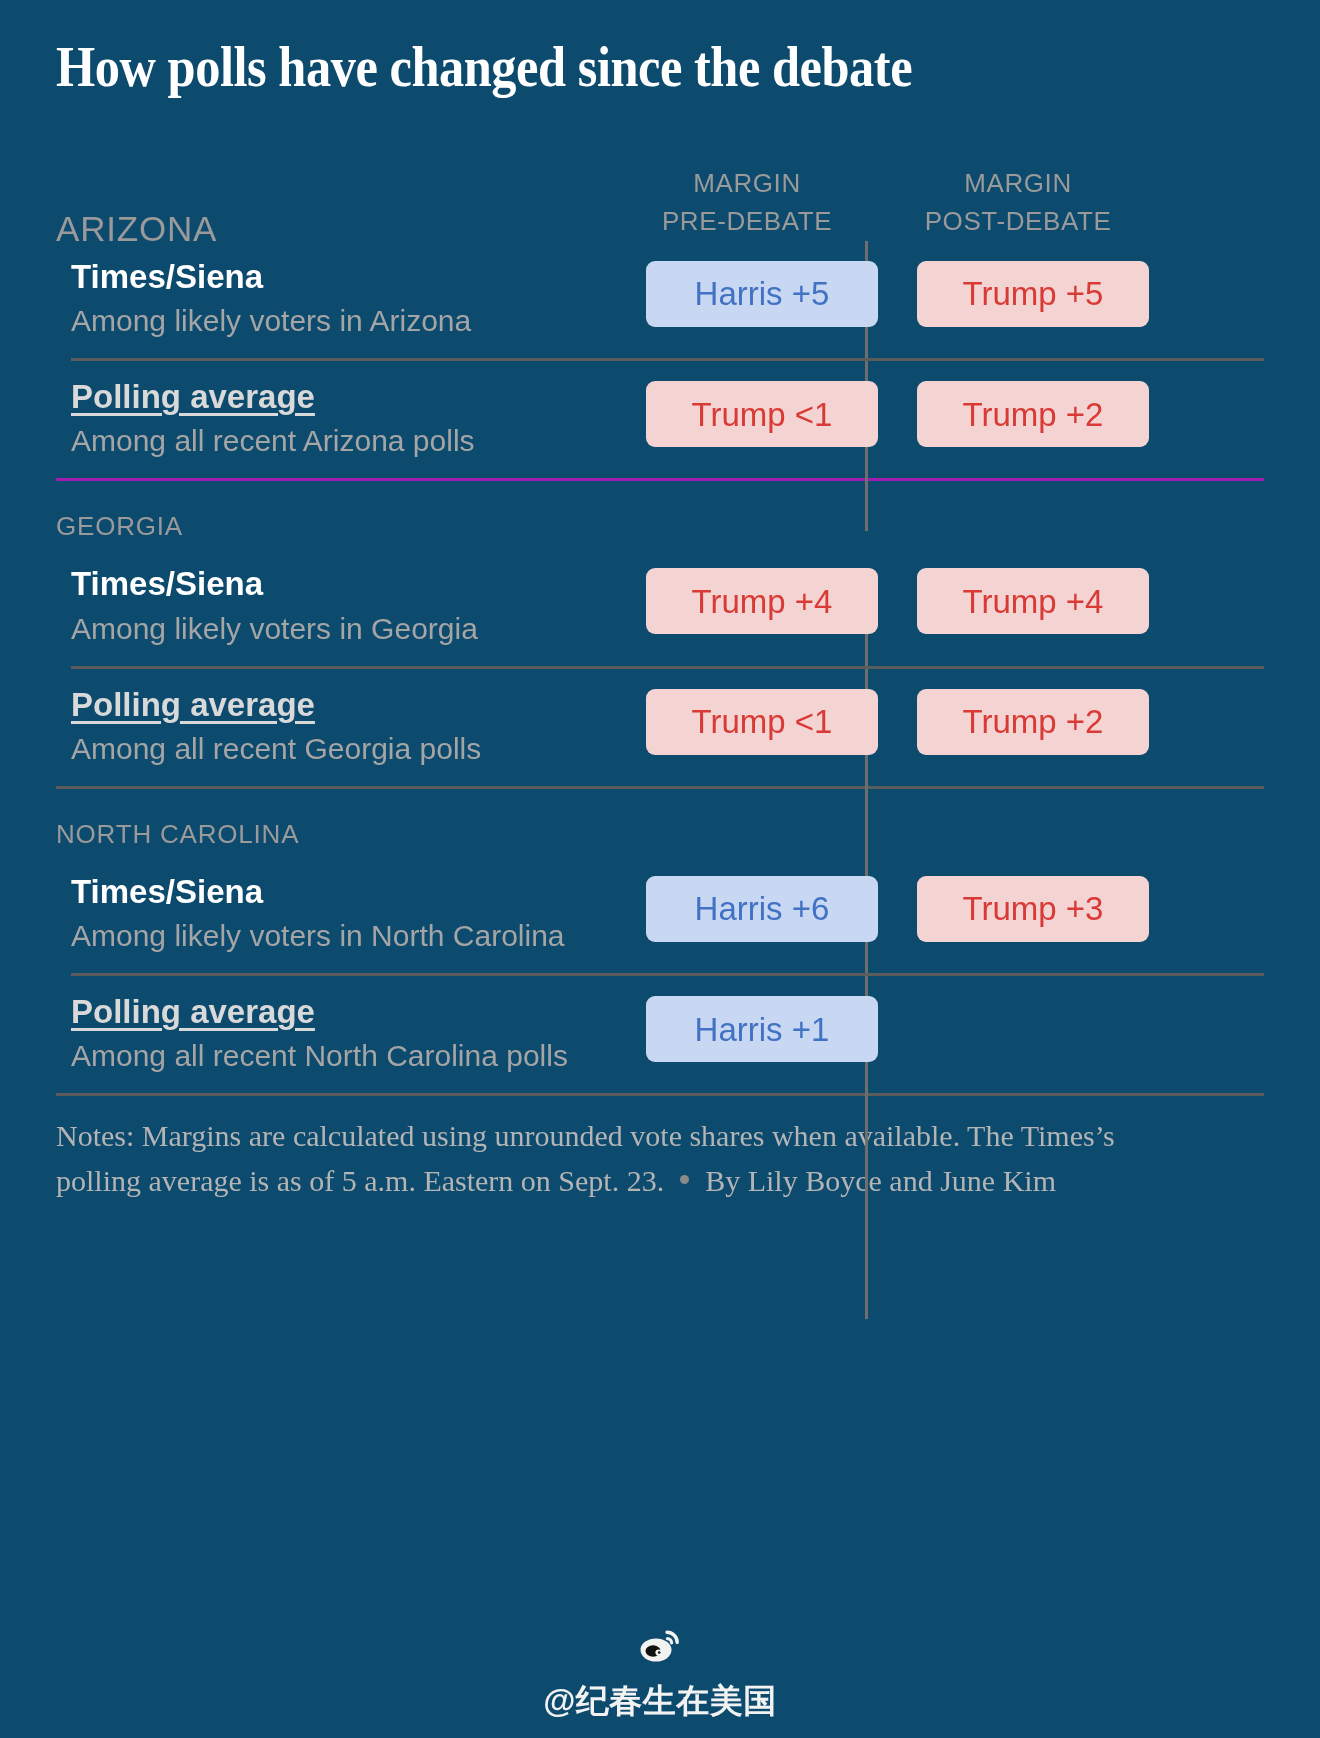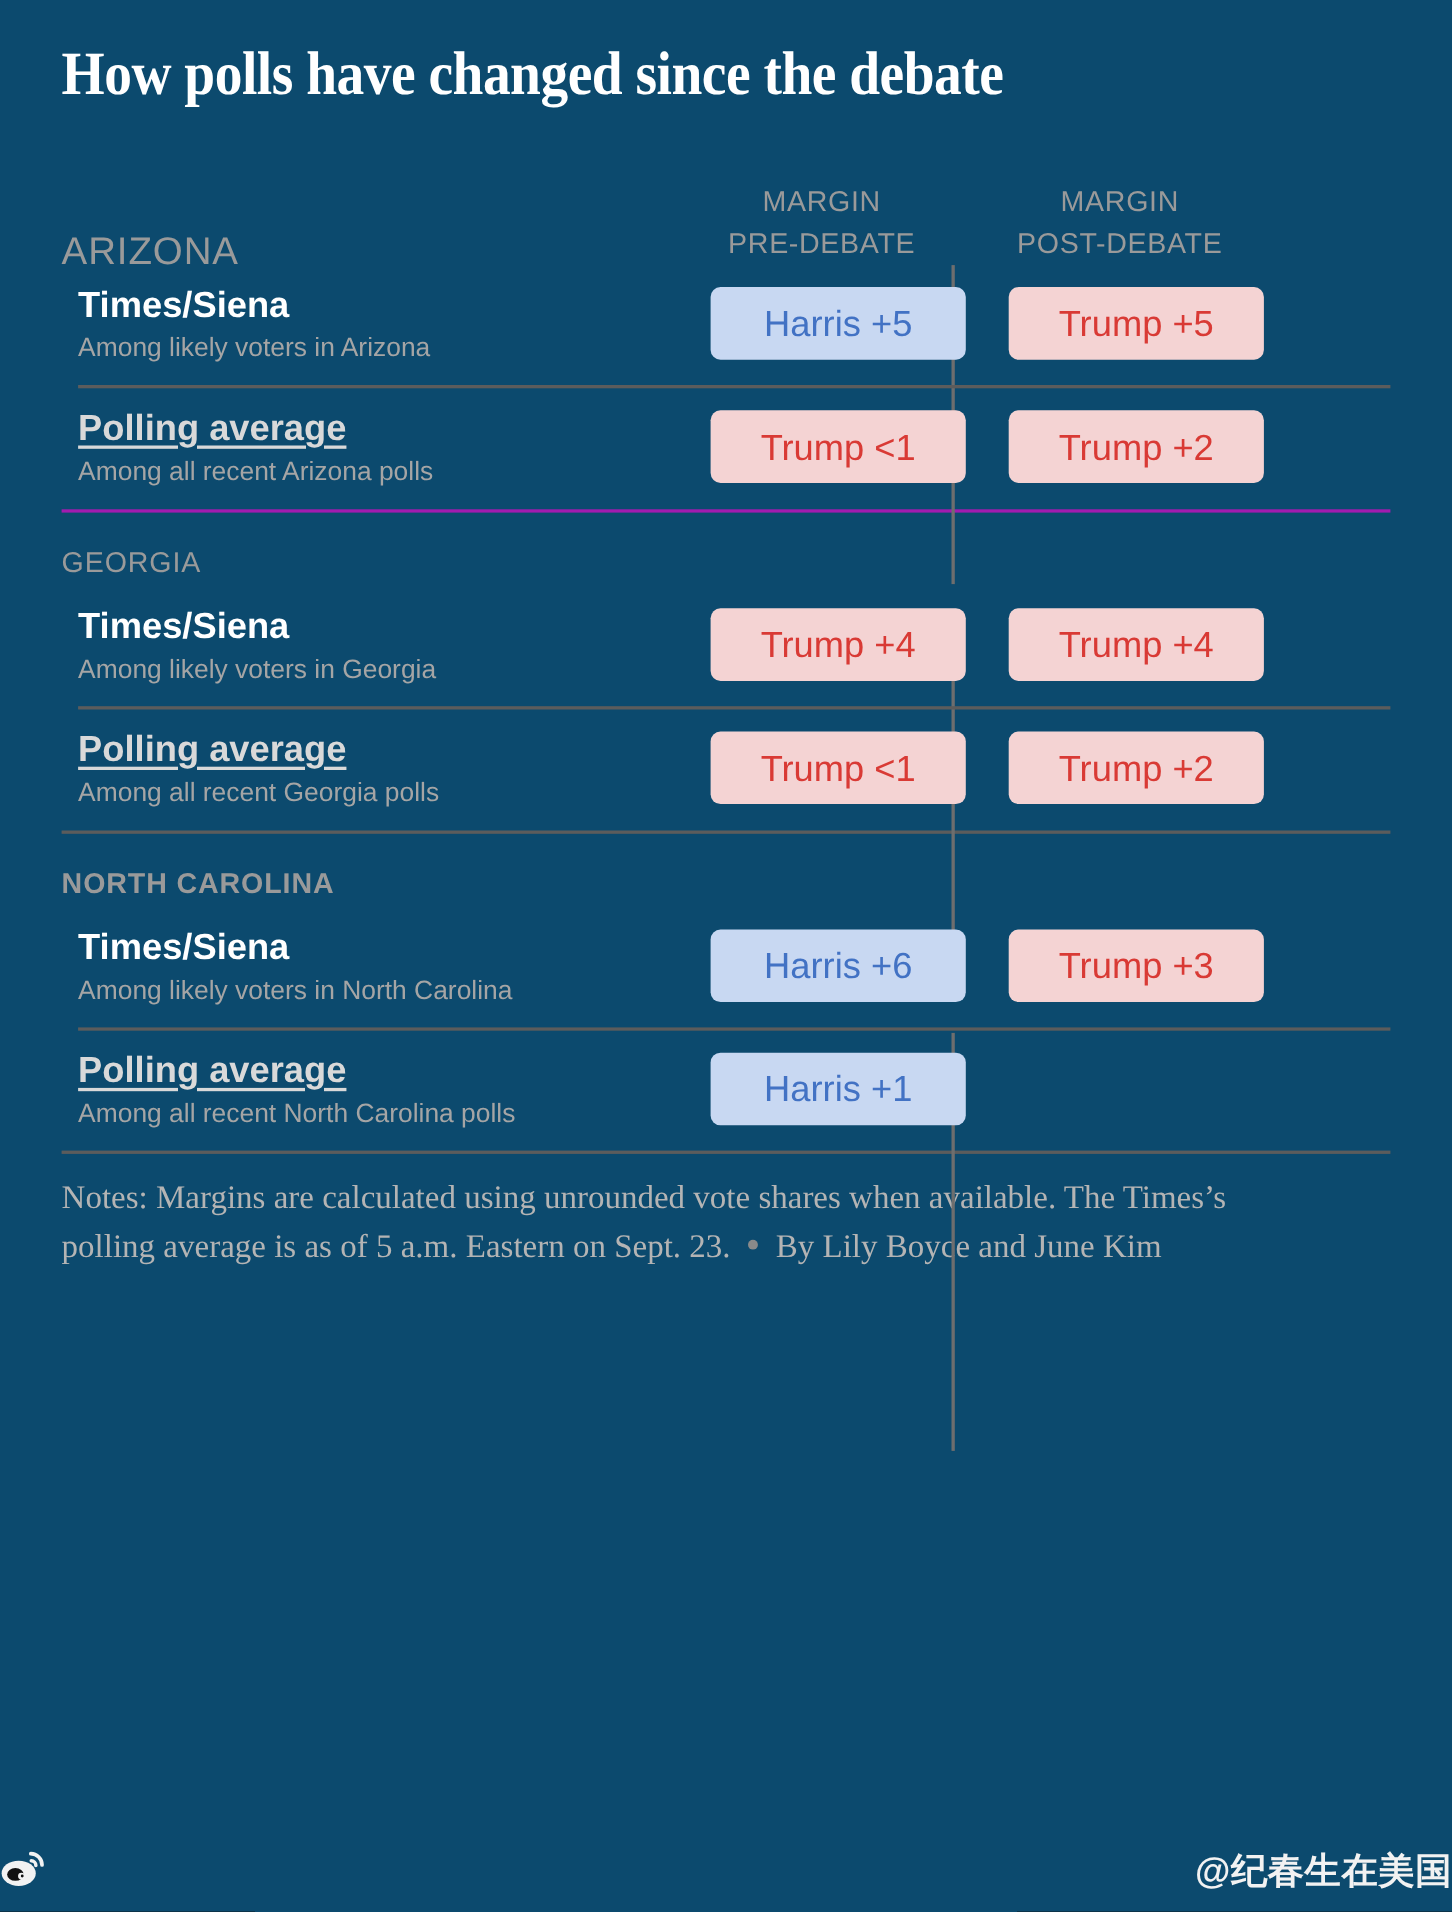--- a/index.html
+++ b/index.html
@@ -108,21 +108,21 @@
     line-height: 1.22;
     margin-bottom: 4px;
   }
   .pollster.link {
     color: #d9d9d9;
     text-decoration: underline;
     text-underline-offset: 5px;
     text-decoration-thickness: 3px;
   }
   .sub {
-    font-size: 24px;
+    font-size: 30px;
     color: #a5a5a5;
     line-height: 1.30;
     font-weight: 400;
   }
 
   .cell {
     width: 248px;
     flex: none;
     display: flex;
     justify-content: center;
@@ -166,22 +166,23 @@
   }
 
   
   .watermark {
     position: absolute;
     left: 0;
     right: 0;
     bottom: 14px;
     display: flex;
     align-items: center;
-    justify-content: space-between;
+    justify-content: flex-end;
     gap: 12px;
+    flex-direction: column;
   }
   .weibo-icon { display: block; }
   .wm-text {
     font-size: 33px;
     font-weight: 700;
     color: #f2f2f2;
     letter-spacing: 0.5px;
   }
 </style>
 </head>
@@ -258,21 +259,21 @@
         <div class="sub">Among all recent Georgia polls</div>
       </div>
       <div class="cell">
         <span class="pill trump">Trump &lt;1</span>
       </div>
       <div class="cell post">
         <span class="pill trump">Trump +2</span>
       </div>
     </div>
 
-    <div class="state-row" style="border-top:3px solid #5c5c5c;font-weight:bold;">NORTH CAROLINA</div>
+    <div class="state-row" style="border-top:3px solid #5c5c5c;">NORTH CAROLINA</div>
 
     <div class="row">
       <div class="row-label">
         <div class="pollster">Times/Siena</div>
         <div class="sub">Among likely voters in North Carolina</div>
       </div>
       <div class="cell">
         <span class="pill harris">Harris +6</span>
       </div>
       <div class="cell post">

